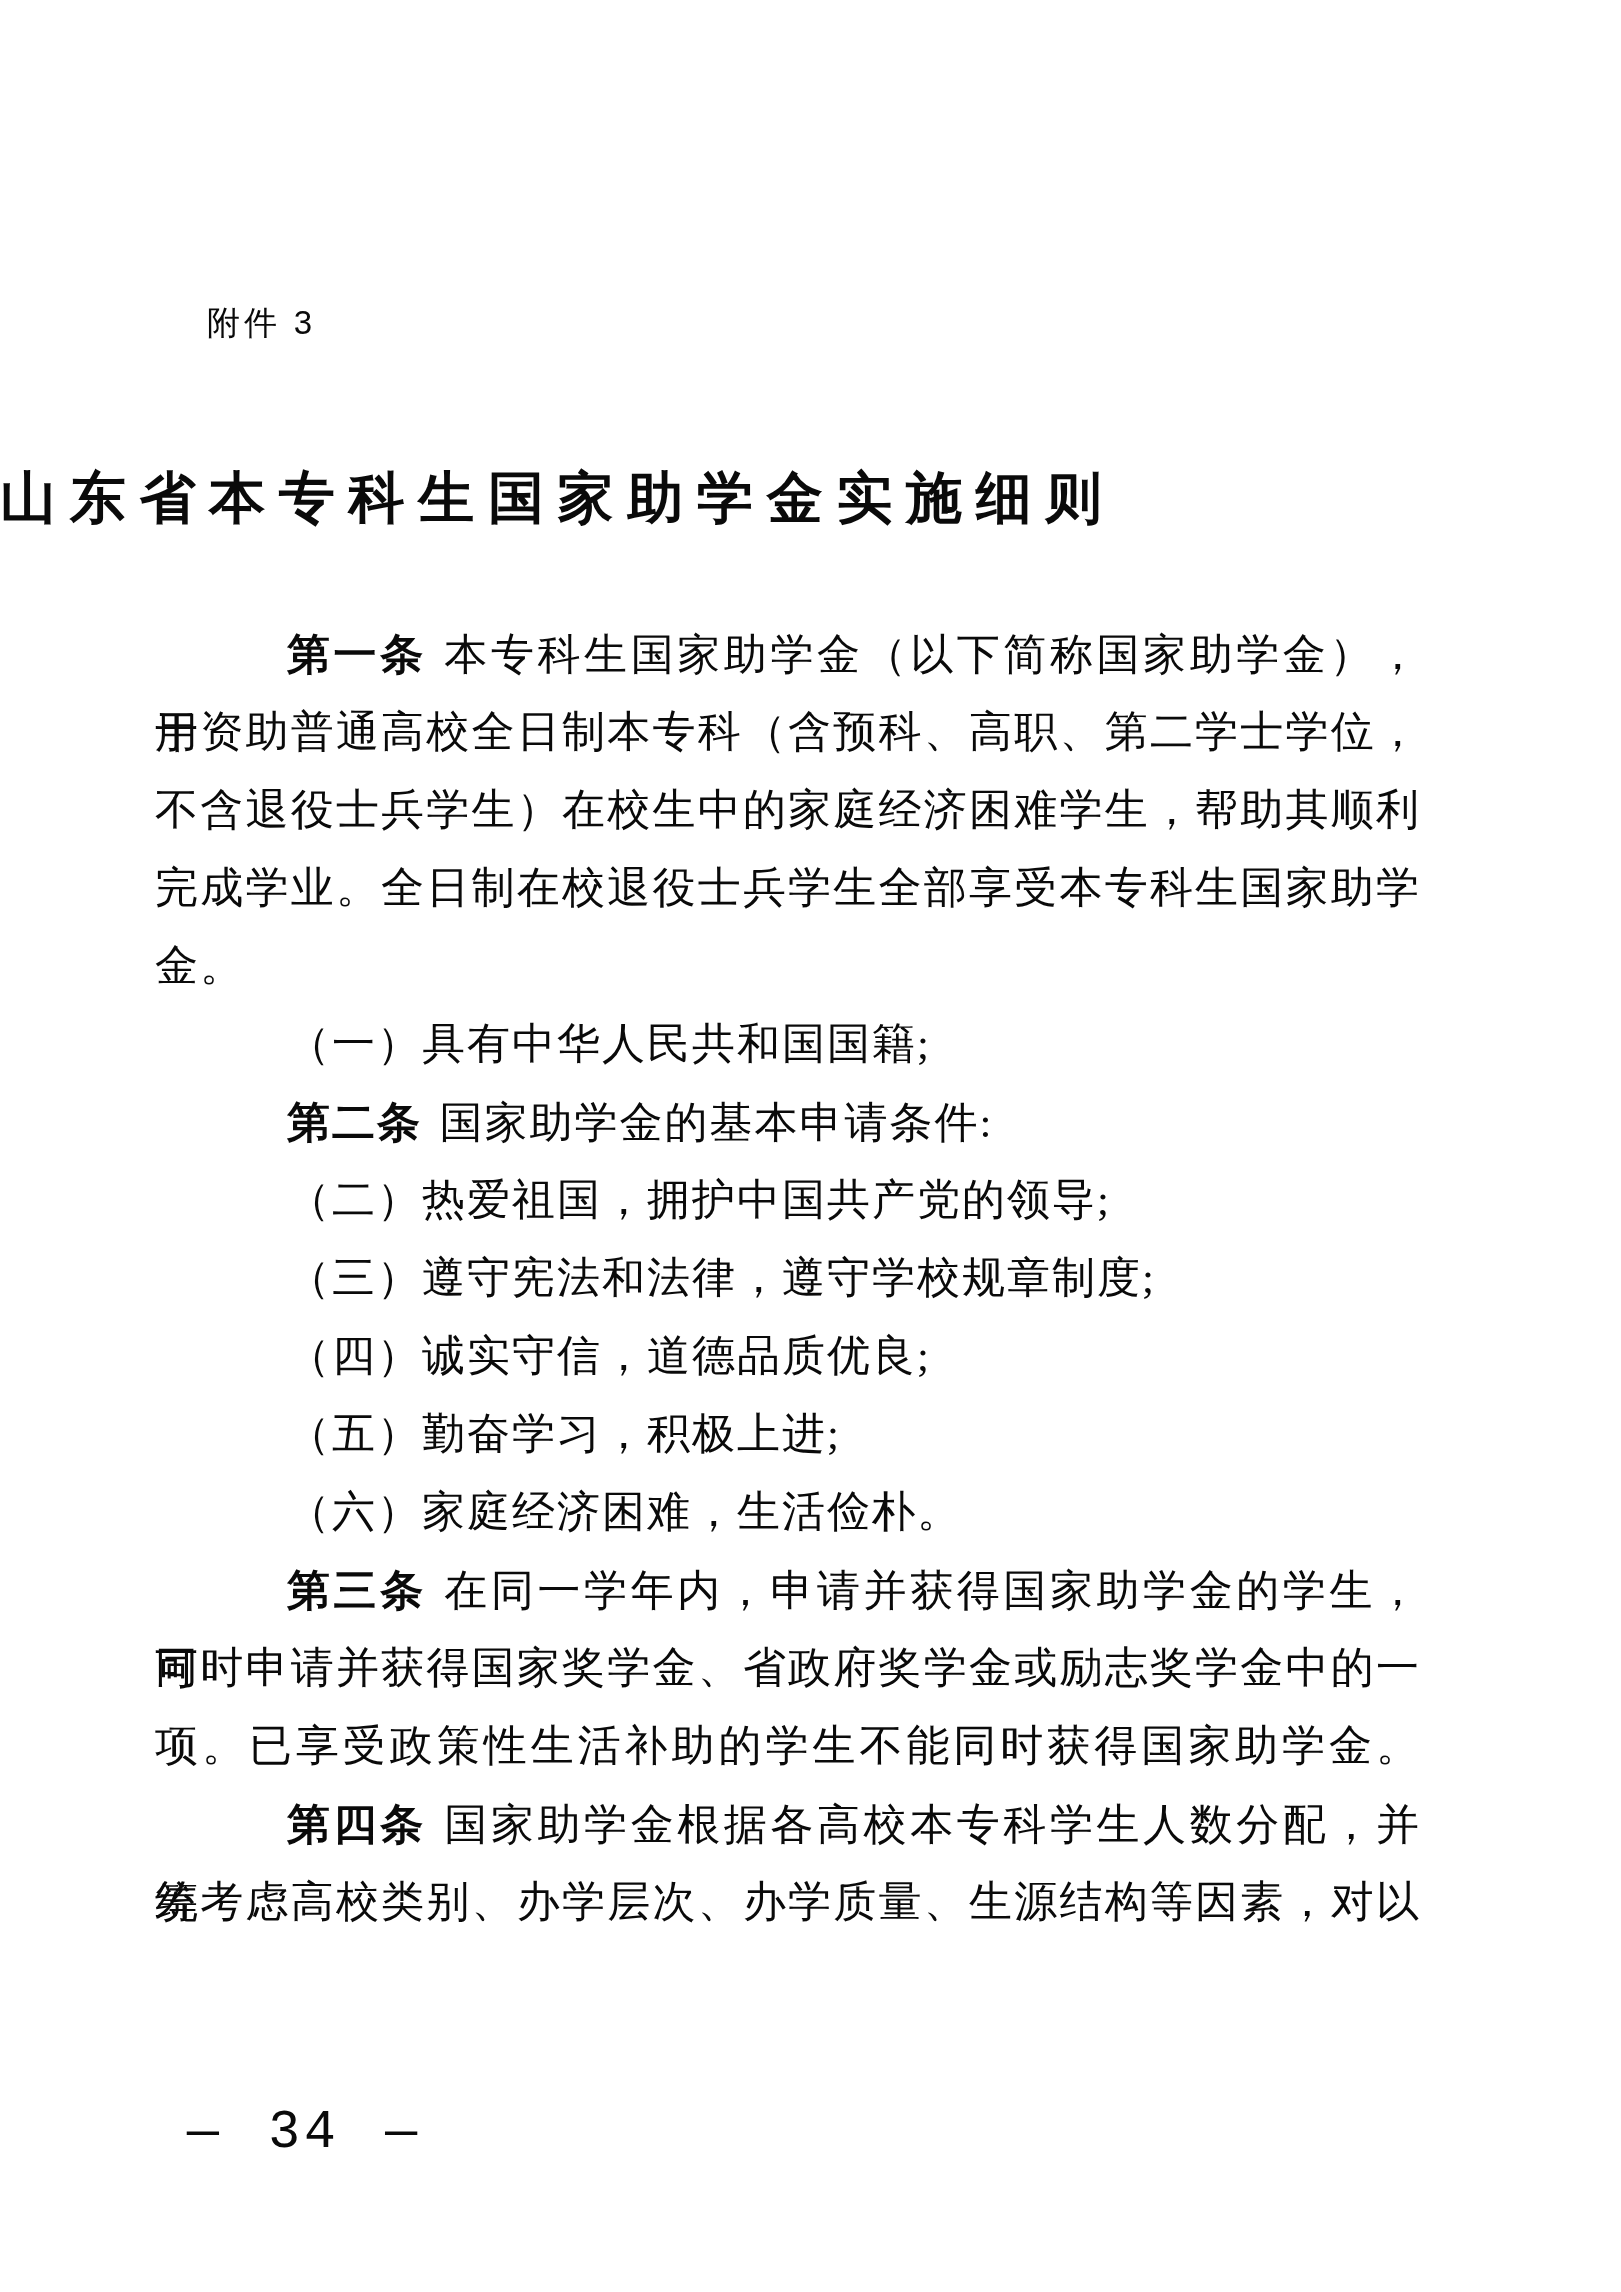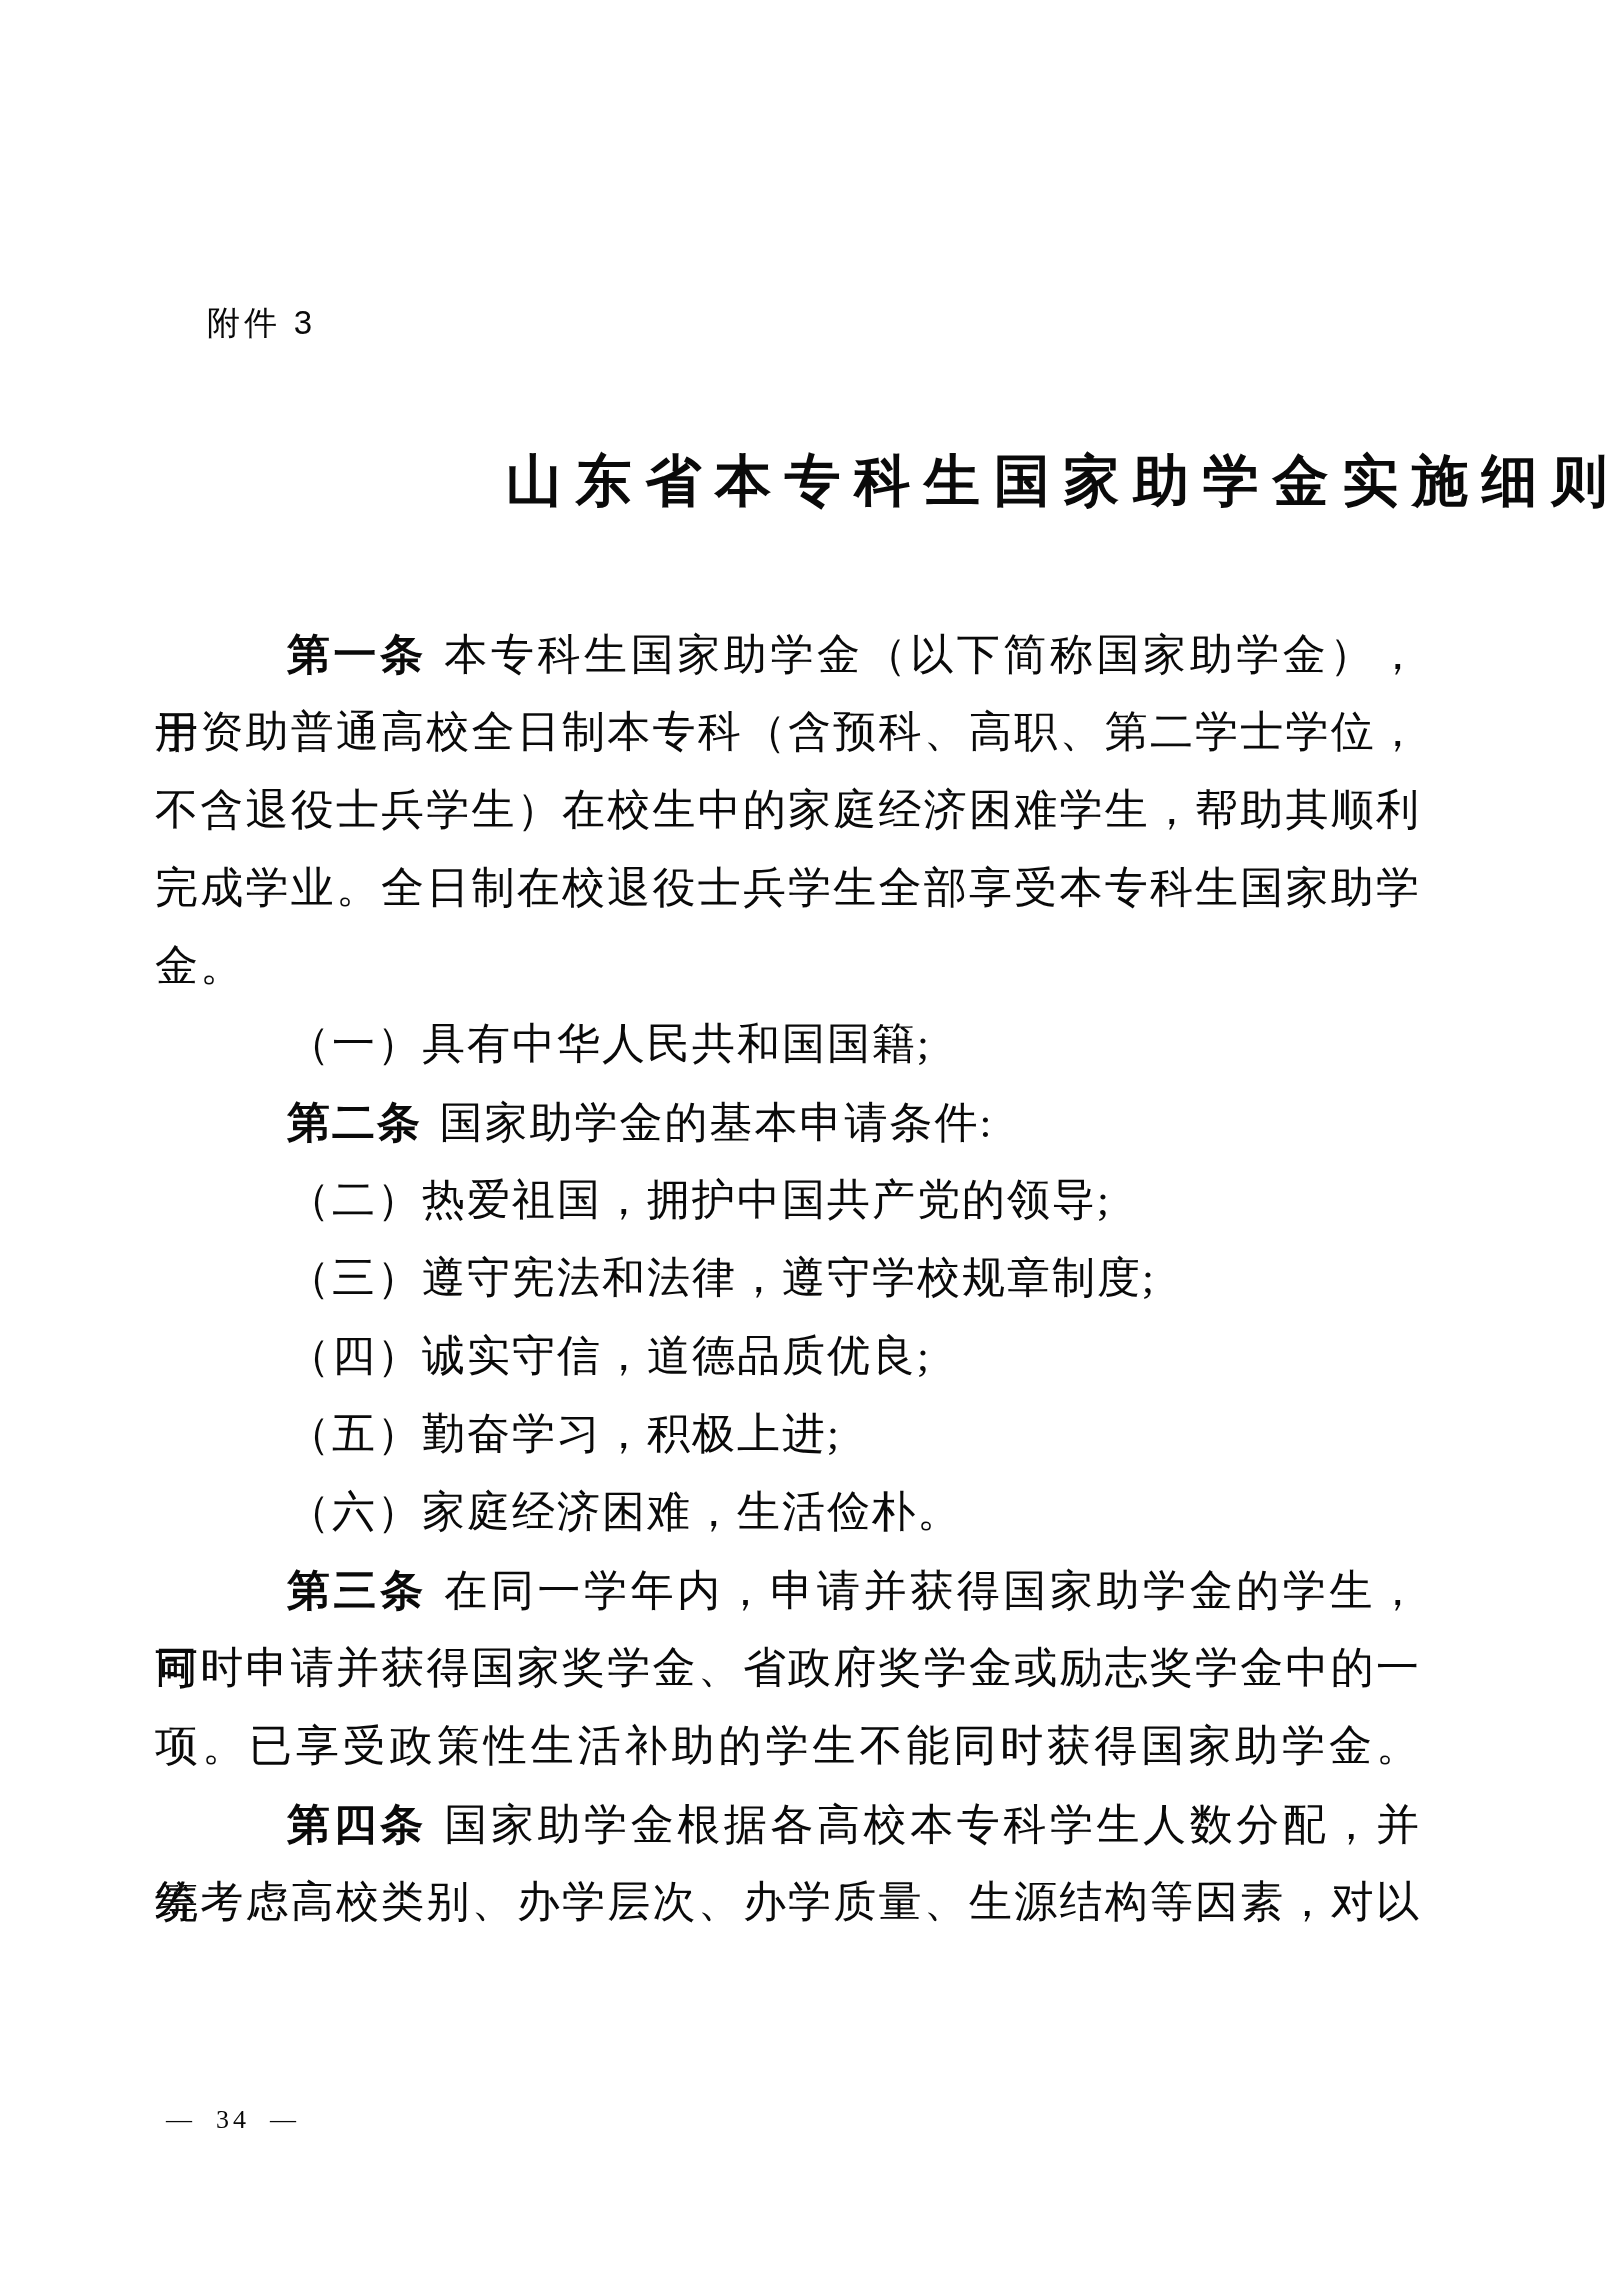--- a/index.html
+++ b/index.html
@@ -24,22 +24,22 @@
     font-size: 33px;
     font-weight: 500;
     letter-spacing: 3.9px;
     line-height: 1;
     white-space: nowrap;
   }
   .doc-title {
     position: absolute;
     left: 0;
     right: 0;
-    top: 449px;
-    text-align: right;
+    top: 466px;
+    text-align: left;
     font-family: "Liberation Serif", "DejaVu Serif", serif;
     font-size: 56px;
     font-weight: 900;
     letter-spacing: 13.7px;
     line-height: 1.15;
     white-space: nowrap;
     margin: 0;
   }
   .doc-body {
     position: absolute;
@@ -64,27 +64,27 @@
     text-indent: 132px;
   }
   .line .head {
     font-family: "Liberation Sans", "DejaVu Sans", sans-serif;
     font-weight: 700;
     letter-spacing: 2px;
     margin-right: 17.6px;
   }
   .footer {
     position: absolute;
-    left: 166px;
+    left: 187px;
     top: 2107px;
-    font-size: 26px;
+    font-size: 53px;
     letter-spacing: 3.9px;
     word-spacing: 9.8px;
     line-height: 1;
-    font-family: Liberation Serif, serif;
+    font-family: Liberation Mono, monospace;
     white-space: nowrap;
   }
 </style>
 </head>
 <body>
 
 <div class="page">
   <div class="attachment-label">附件 3</div>
 
   <h1 class="doc-title">山东省本专科生国家助学金实施细则</h1>

